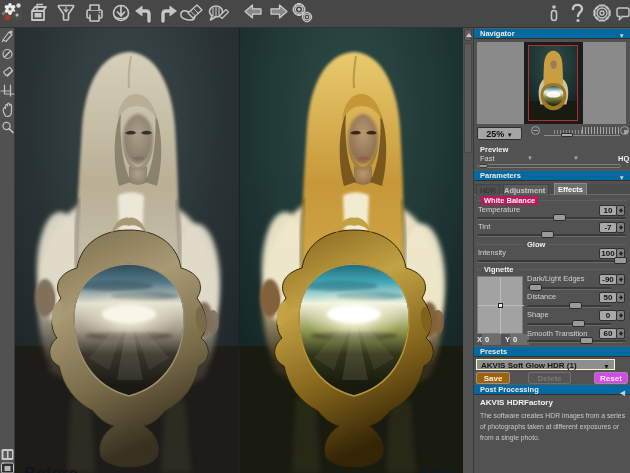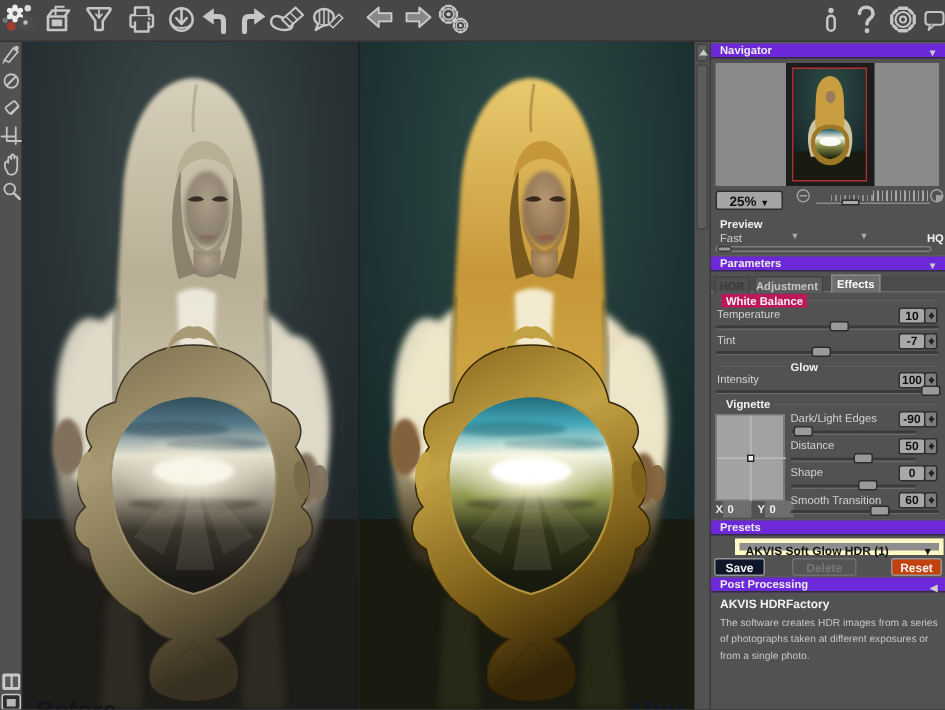--- a/index.html
+++ b/index.html
@@ -5,21 +5,21 @@
 * { margin:0; padding:0; box-sizing:border-box; }
 html,body { width:630px; height:473px; overflow:hidden; background:#4c4c4c;
   font-family:"Liberation Sans", sans-serif; }
 #root { position:relative; width:630px; height:473px; }
 .abs { position:absolute; }
 #topbar { left:0; top:0; width:630px; height:28px; background:#474747; border-bottom:1px solid #333333; }
 #leftbar { left:0; top:28px; width:15px; height:445px; background:#515151; border-right:1px solid #3a3a3a; }
 #canvas { left:15px; top:28px; width:448px; height:445px; background:#1f1f1f; }
 #vscroll { left:463px; top:28px; width:10px; height:445px; background:#525252; }
 #panel { left:473px; top:28px; width:157px; height:445px; background:#525252; border-left:1px solid #3a3a3a; }
-.hdr { position:absolute; left:0; width:157px; height:11px; background:#6d28d9;
+.hdr { position:absolute; left:0; width:157px; height:11px; background:#0369a1;
   border-top:1px solid #5a5a5a; border-bottom:1px solid #303030;
   color:#ececec; font-size:7.5px; font-weight:bold; line-height:10px; padding-left:6px; }
 .hdr .arr { position:absolute; right:6px; top:2px; font-size:6.5px; color:#cccccc; }
 .lbl { position:absolute; color:#d2d2d2; font-size:7.5px; }
 .blbl { position:absolute; color:#f2f2f2; font-size:7.5px; font-weight:bold; }
 .valbox { position:absolute; width:18px; height:11px; background:#a8a8a8; border:1px solid #2f2f2f;
   color:#111; font-size:8px; font-weight:bold; text-align:center; line-height:10px; border-radius:2px;}
 .stepper { position:absolute; width:9px; height:11px; background:#7e7e7e; border:1px solid #2f2f2f; border-radius:2px; }
 .stepper:before { content:""; position:absolute; left:2px; top:2px; border-left:2.5px solid transparent; border-right:2.5px solid transparent; border-bottom:3px solid #222; }
 .stepper:after { content:""; position:absolute; left:2px; bottom:2px; border-left:2.5px solid transparent; border-right:2.5px solid transparent; border-top:3px solid #222; }
@@ -458,21 +458,21 @@
     <div class="slider" style="left:53px;top:295px;width:84px;">
         <div class="knob" style="left:45px;"></div>
       </div>
     <div class="lbl" style="left:53px;top:301px;">Smooth Transition</div>
     <div class="valbox" style="left:125px;top:300px;">60</div>
     <div class="stepper" style="left:142px;top:300px;"></div>
     <div class="slider" style="left:53px;top:312px;width:99px;">
         <div class="knob" style="left:53px;"></div>
       </div>
     <div class="hdr" style="top:318px;">Presets</div>
-    <div class="abs" style="left:16px;top:331px;width:139px;height:11px;background:#8e8e8e;border:3px solid #fef9c3;color:#141414;font-size:8px;font-weight:bold;line-height:11px;padding-left:4px;">AKVIS Soft Glow HDR (1)<span style="position:absolute;right:4px;top:1px;font-size:7px;">▼</span></div>
-    <div class="abs" style="left:2px;top:344px;width:34px;height:12px;background:#0f172a;border:1px solid #949494;border-radius:2px;color:#f2f2f2;font-size:8px;font-weight:bold;text-align:center;line-height:11px;">Save</div>
+    <div class="abs" style="left:2px;top:331px;width:139px;height:11px;background:#8e8e8e;border:1px solid #fef9c3;color:#141414;font-size:8px;font-weight:bold;line-height:11px;padding-left:4px;">AKVIS Soft Glow HDR (1)<span style="position:absolute;right:4px;top:1px;font-size:7px;">▼</span></div>
+    <div class="abs" style="left:2px;top:344px;width:34px;height:12px;background:#a16207;border:1px solid #949494;border-radius:2px;color:#f2f2f2;font-size:8px;font-weight:bold;text-align:center;line-height:11px;">Save</div>
     <div class="abs" style="left:54px;top:344px;width:43px;height:12px;background:#555555;border:1px solid #6e6e6e;border-radius:2px;color:#787878;font-size:8px;font-weight:bold;text-align:center;line-height:11px;">Delete</div>
-    <div class="abs" style="left:120px;top:344px;width:34px;height:12px;background:#c2410c;border:1px solid #949494;border-radius:2px;color:#f2f2f2;font-size:8px;font-weight:bold;text-align:center;line-height:11px;">Reset</div>
+    <div class="abs" style="left:120px;top:344px;width:34px;height:12px;background:#d946ef;border:1px solid #949494;border-radius:2px;color:#f2f2f2;font-size:8px;font-weight:bold;text-align:center;line-height:11px;">Reset</div>
     <div class="hdr" style="top:356px;">Post Processing<span class="arr" style="font-size:6.5px;top:2.5px;">◀</span></div>
     <div class="blbl" style="left:6px;top:370px;font-size:8px;">AKVIS HDRFactory</div>
     <div class="abs" style="left:6px;top:382px;width:152px;color:#c8c8c8;font-size:6.8px;line-height:11px;">The software creates HDR images from a series of photographs taken at different exposures or from a single photo.</div>
   </div>
 </div>
 
 </body></html>

